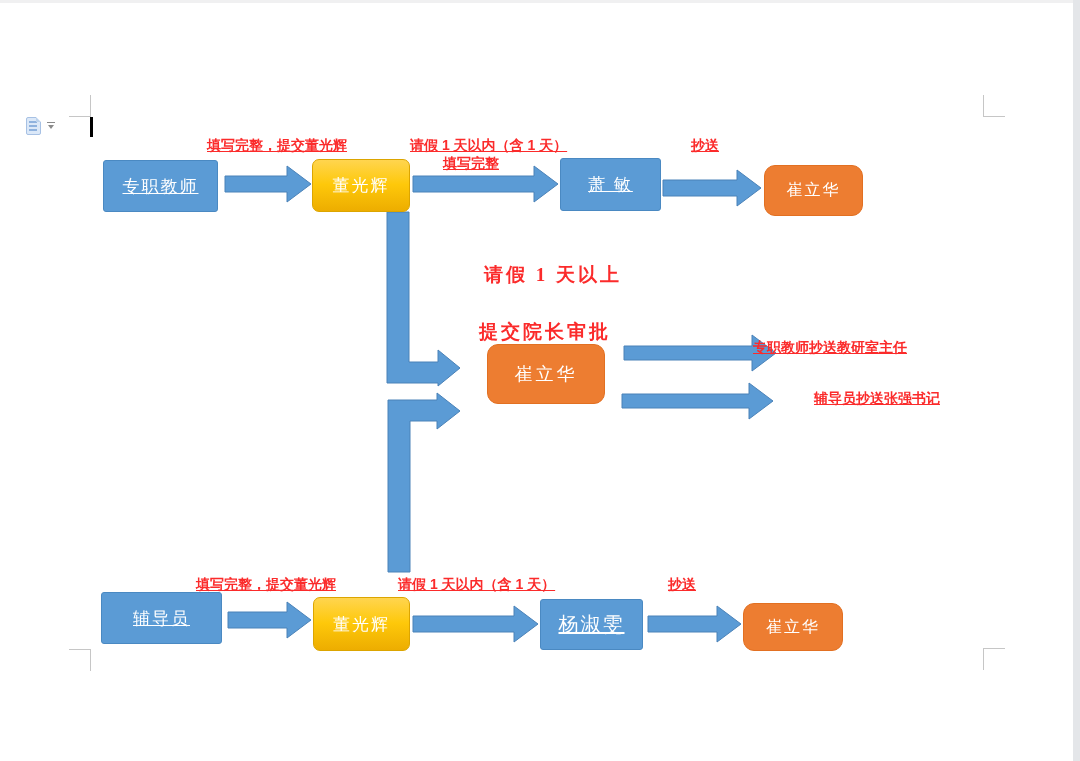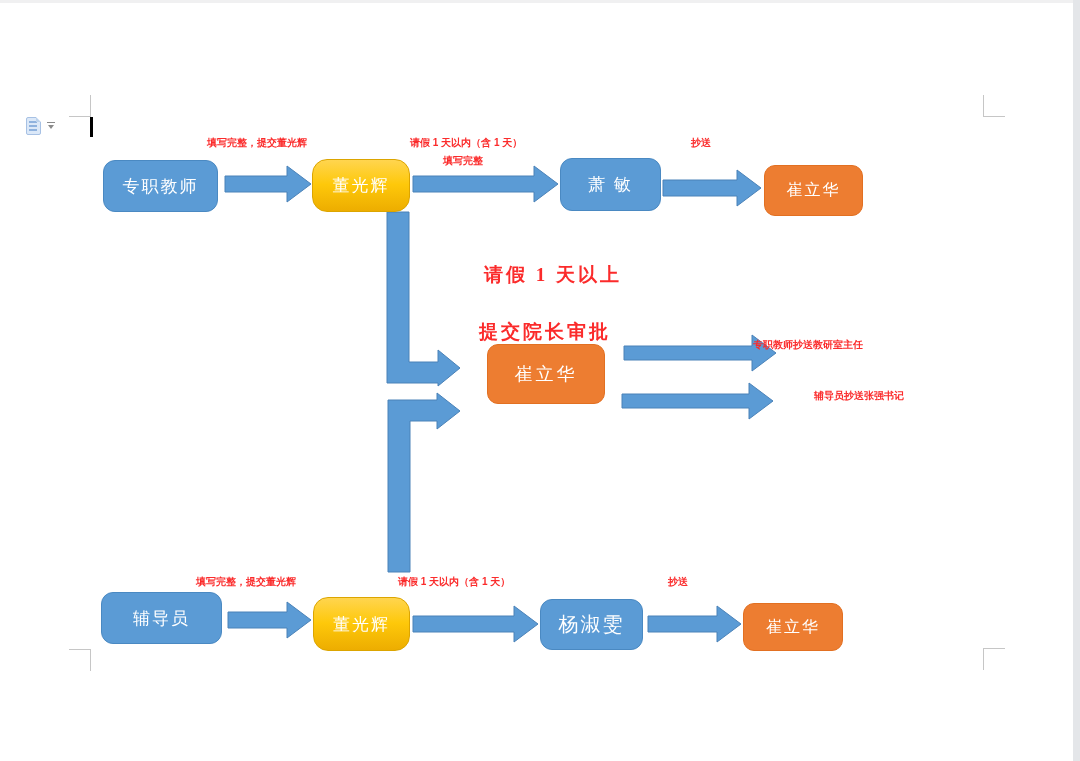--- a/index.html
+++ b/index.html
@@ -30,37 +30,37 @@
   .paste-doc{width:15px;height:18px;background:#dbe8f8;border:1px solid #a7c1e4;border-radius:2px;position:relative;}
   .paste-doc::before{content:"";position:absolute;left:2px;top:3px;width:8px;height:2px;background:#8fb2de;box-shadow:0 4px 0 #8fb2de,0 8px 0 #8fb2de;}
   .paste-doc::after{content:"";position:absolute;right:-1px;top:-1px;border-style:solid;border-width:0 5px 5px 0;border-color:transparent #fff #bcd2ec transparent;}
   .paste-drop{width:8px;height:10px;position:relative;}
   .paste-drop::before{content:"";position:absolute;left:0;top:1px;width:8px;height:1px;background:#8a8a8a;}
   .paste-drop::after{content:"";position:absolute;left:1px;top:4px;border-left:3px solid transparent;border-right:3px solid transparent;border-top:4px solid #8a8a8a;}
 
   
   .node{position:absolute;display:flex;align-items:center;justify-content:center;
         color:#fff;letter-spacing:2px;cursor:pointer;}
-  .node.blue{background:var(--node-blue);border:1px solid var(--node-blue-border);border-radius:12px;}
+  .node.blue{background:var(--node-blue);border:1px solid var(--node-blue-border);border-radius:3px;text-decoration:underline;}
   .node.gold{background:linear-gradient(180deg,var(--gold-top) 0%,var(--gold-mid) 48%,var(--gold-bot) 100%);
-             border:1px solid var(--gold-border);border-radius:15px;}
+             border:1px solid var(--gold-border);border-radius:7px;}
   .node.orange{background:var(--node-orange);border:1px solid var(--node-orange-border);border-radius:11px;}
 
   #n-teacher{left:103px;top:160px;width:115px;height:52px;font-size:17px;}
   #n-dong-top{left:312px;top:159px;width:98px;height:53px;font-size:17px;}
   #n-xiao{left:560px;top:158px;width:101px;height:53px;font-size:17px;}
   #n-cui-top{left:764px;top:165px;width:99px;height:51px;font-size:16px;}
   #n-dean{left:487px;top:344px;width:118px;height:60px;font-size:18px;letter-spacing:3px;}
   #n-counselor{left:101px;top:592px;width:121px;height:52px;font-size:17px;}
   #n-dong-bottom{left:313px;top:597px;width:97px;height:54px;font-size:17px;}
   #n-yang{left:540px;top:599px;width:103px;height:51px;font-size:20px;}
   #n-cui-bottom{left:743px;top:603px;width:100px;height:48px;font-size:16px;}
 
   
-  .rlabel{position:absolute;color:var(--red);font-size:10px;font-weight:bold;white-space:nowrap;line-height:1;cursor:text;}
+  .rlabel{position:absolute;color:var(--red);font-size:14px;font-weight:bold;white-space:nowrap;line-height:1;cursor:text;text-decoration:underline;}
   .rbig{position:absolute;color:var(--red);font-family:"Liberation Serif","DejaVu Serif",serif;
         font-size:19px;font-weight:bold;letter-spacing:3px;white-space:nowrap;line-height:1;cursor:text;}
   #l-fill-top{left:207px;top:138px;}
   #l-within-top{left:410px;top:138px;}
   #l-vice{left:443px;top:156px;}
   #l-cc-top{left:691px;top:138px;}
   #l-over1{left:484px;top:265px;text-align:right;}
   #l-over2{left:479px;top:302px;margin-top:20px;}
   #l-cc-teacher{left:753px;top:340px;}
   #l-cc-counselor{left:814px;top:391px;}

